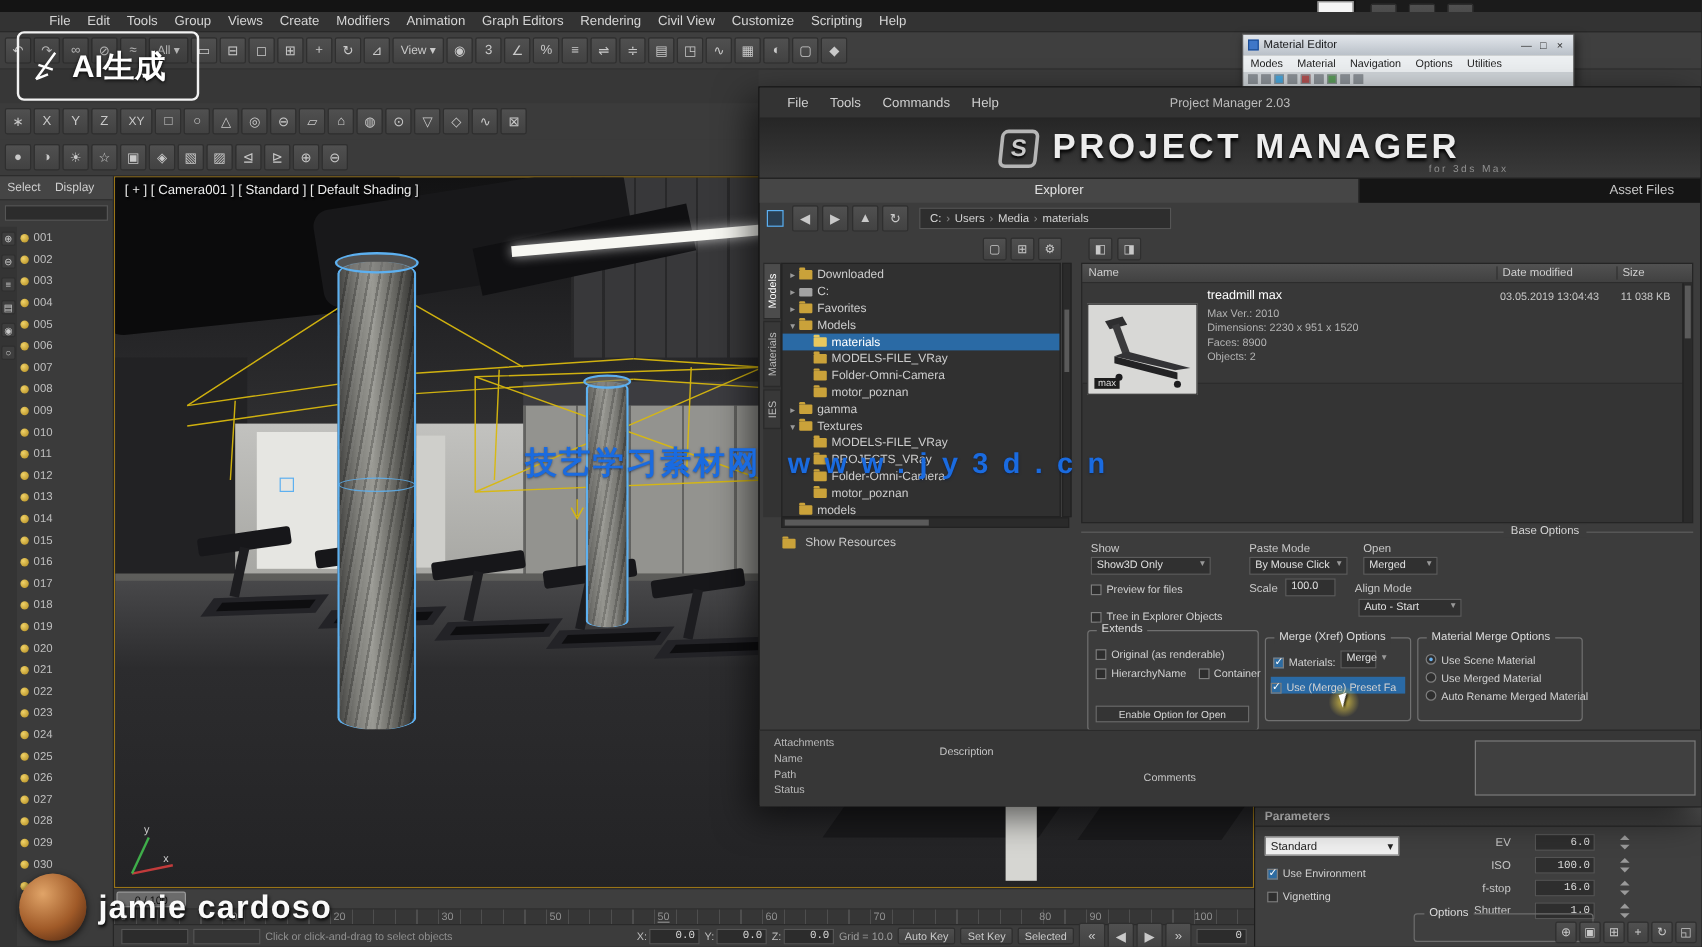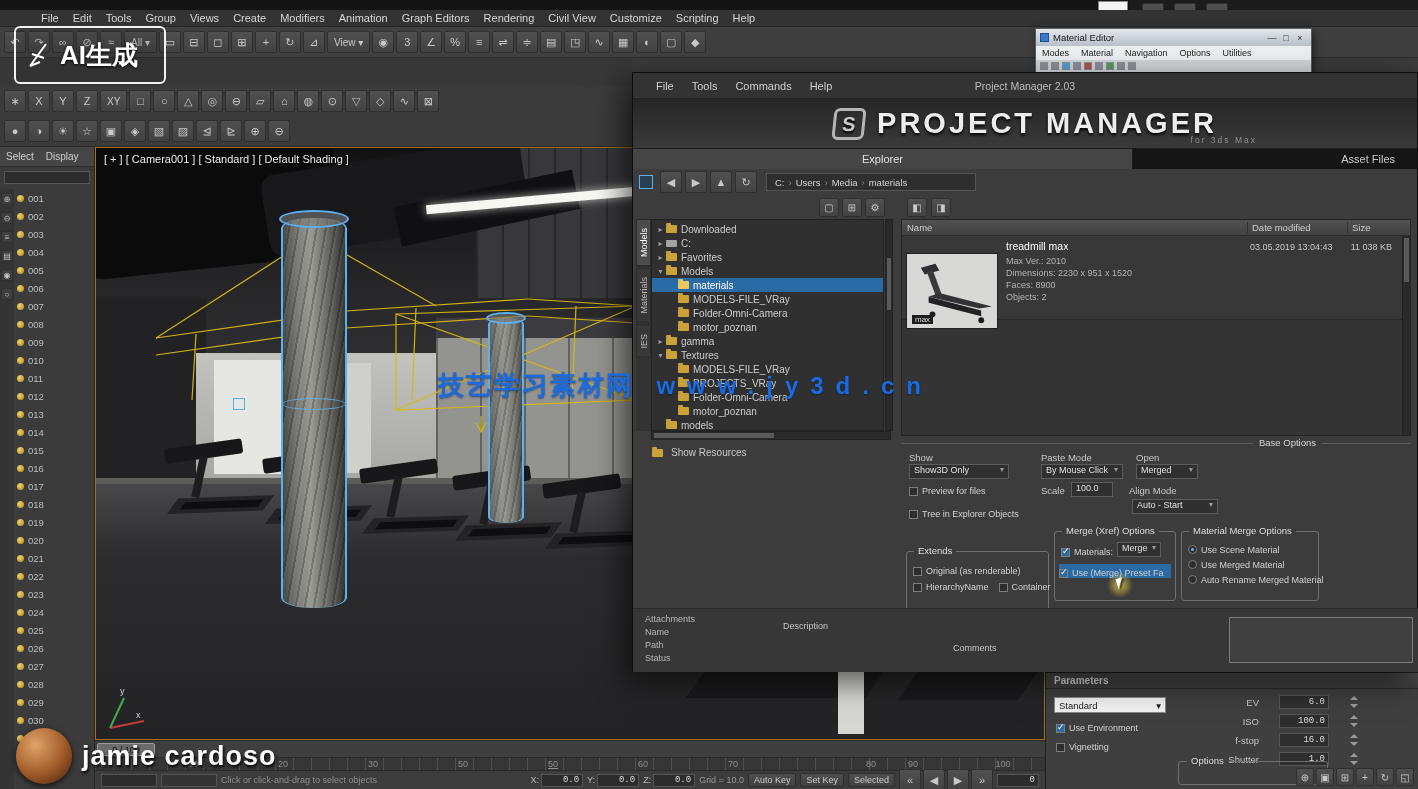--- a/index.html
+++ b/index.html
@@ -914,21 +914,21 @@
       <div class="dd" style="left:438px;top:32px;width:42px">
         <span>100.0</span>
       </div>
       <span class="olbl" style="left:496px;top:35px">Align Mode</span>
       <div class="dd" style="left:499px;top:49px;width:86px">
         <span>Auto - Start</span>
           <span class="da">▾</span>
       </div>
     </div>
 
-    <div class="pm-group" style="left:273px;top:478px;width:143px;height:84px">
+    <div class="pm-group" style="left:273px;top:452px;width:143px;height:84px">
       <span class="gtitle">Extends</span>
       <div style="position:absolute;left:6px;top:10px">
           <div class="chk-row">
             <span class="cbox"></span>
             <span class="clbl">Original (as renderable)</span>
           </div>
         </div>
       <div style="position:absolute;left:6px;top:26px;display:flex;gap:10px">
           <div class="chk-row">
             <span class="cbox"></span>
@@ -944,21 +944,21 @@
 
     <div class="pm-group" style="left:421px;top:458px;width:122px;height:70px">
       <span class="gtitle">Merge (Xref) Options</span>
       <div style="position:absolute;left:6px;top:10px;display:flex;align-items:center;gap:4px">
         <span id="mm-check">
             <div class="chk-row">
               <span class="cbox on"></span>
               <span class="clbl">Materials:</span>
             </div>
           </span>
-        <div class="dd" style="position:static;width:44px">
+        <div class="dd" style="position:static;width:30px">
           <span>Merge</span>
             <span class="da">▾</span>
         </div>
       </div>
       <div style="position:absolute;left:4px;top:32px;right:4px">
           <div class="chk-row hl">
             <span class="cbox on"></span>
             <span class="clbl">Use (Merge) Preset Fa</span>
           </div>
         </div>

